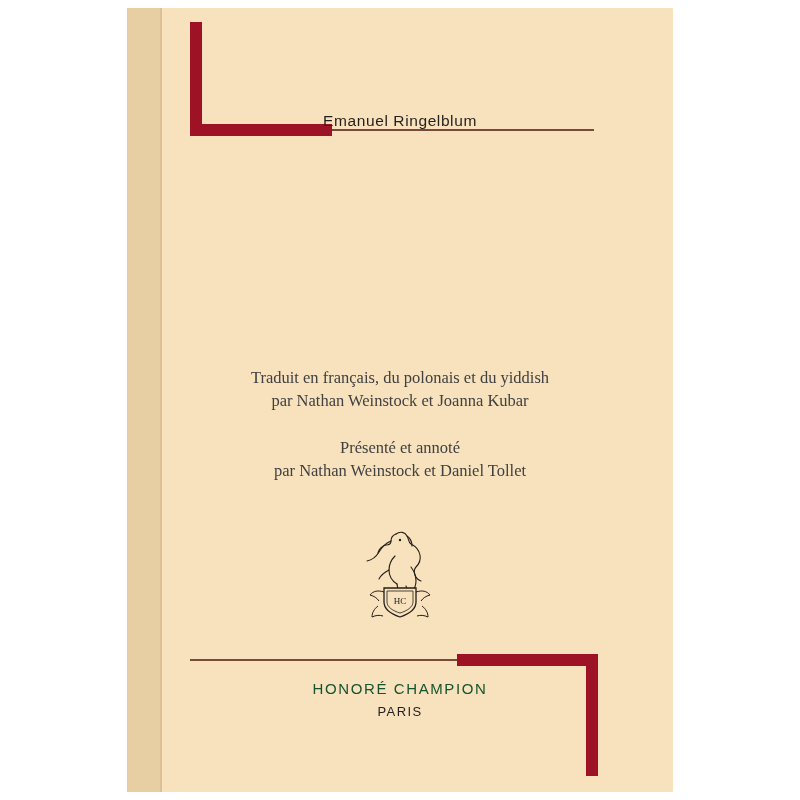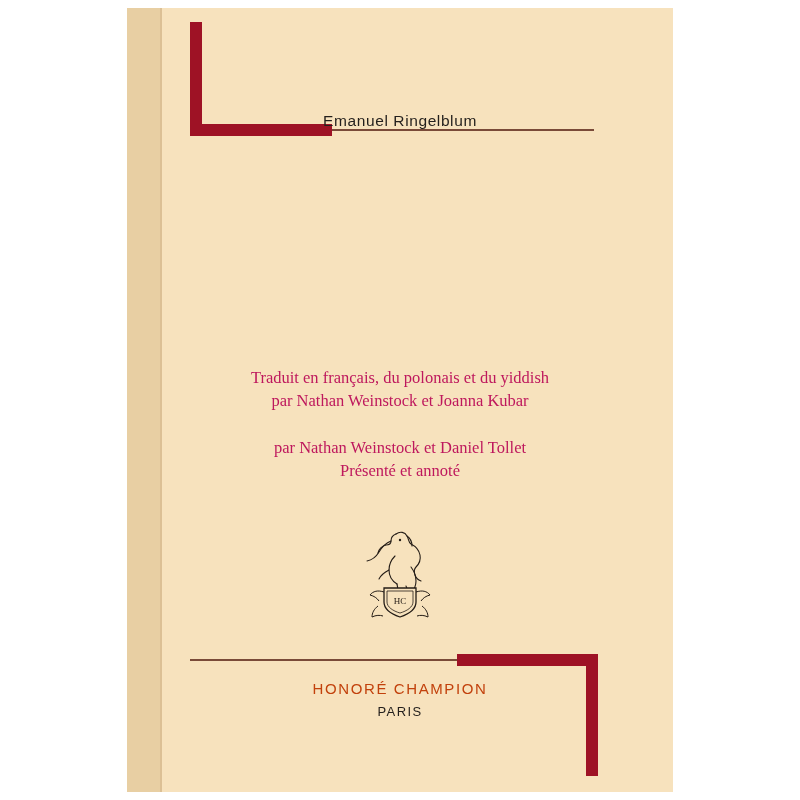--- a/index.html
+++ b/index.html
@@ -130,21 +130,21 @@
   }
 
   .credits {
     position: absolute;
     left: 30px;
     top: 358px;
     width: 486px;
     text-align: center;
     font-size: 16.5px;
     line-height: 23px;
-    color: #be185d;
+    color: #404040;
   }
   .credits .block + .block {
     margin-top: 24px;
   }
   .credits .line {
     display: block;
   }
 
   
   .logo {
@@ -158,21 +158,21 @@
 
   .publisher {
     position: absolute;
     left: 0;
     top: 672px;
     width: 546px;
     text-align: center;
     font-family: "Liberation Sans", sans-serif;
     font-size: 15px;
     letter-spacing: 1.6px;
-    color: #c2410c;
+    color: #14532d;
   }
   .publisher-city {
     position: absolute;
     left: 0;
     top: 696px;
     width: 546px;
     text-align: center;
     font-family: "Liberation Sans", sans-serif;
     font-size: 13px;
     letter-spacing: 1.4px;
@@ -195,22 +195,22 @@
 
     <div class="author">Emanuel Ringelblum</div>
 
 
     <div class="credits">
       <div class="block">
         <span class="line">Traduit en français, du polonais et du yiddish</span>
         <span class="line">par Nathan Weinstock et Joanna Kubar</span>
       </div>
       <div class="block">
+        <span class="line">Présenté et annoté</span>
         <span class="line">par Nathan Weinstock et Daniel Tollet</span>
-        <span class="line">Présenté et annoté</span>
       </div>
     </div>
 
     <div class="logo">
       <svg width="100" height="98" viewBox="0 0 100 98" xmlns="http://www.w3.org/2000/svg">
         <g fill="none" stroke="#241c16" stroke-width="1.1" stroke-linejoin="round" stroke-linecap="round">
 
           <path d="M46 8 c4 -3 9 -2 11 2 c2 3 1 6 4 8 c4 2 8 6 9 11 c1 5 -1 9 -4 12
                    c-2 2 -2 5 -1 8 c1 3 3 5 6 6"></path>
           <path d="M46 8 c-3 1 -5 4 -5 7 c0 3 -2 4 -5 4 c-4 1 -7 4 -8 8"></path>

